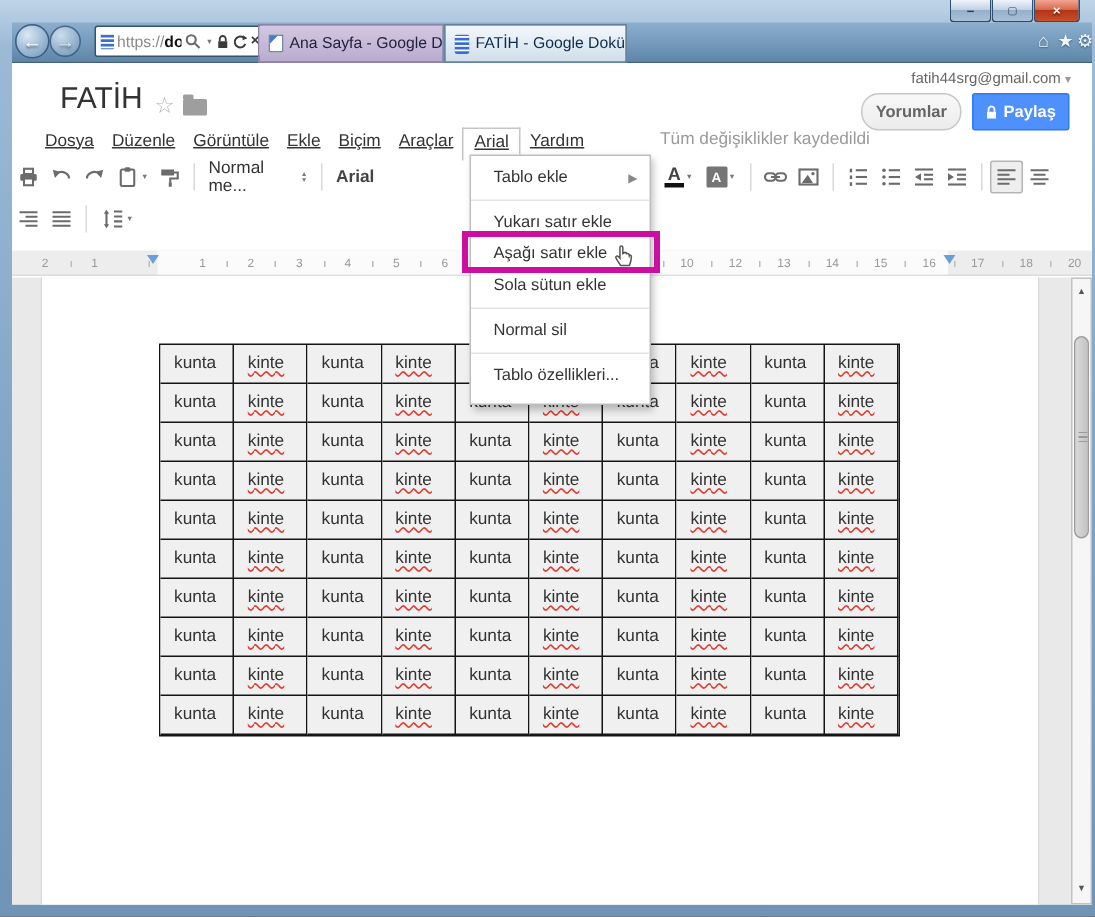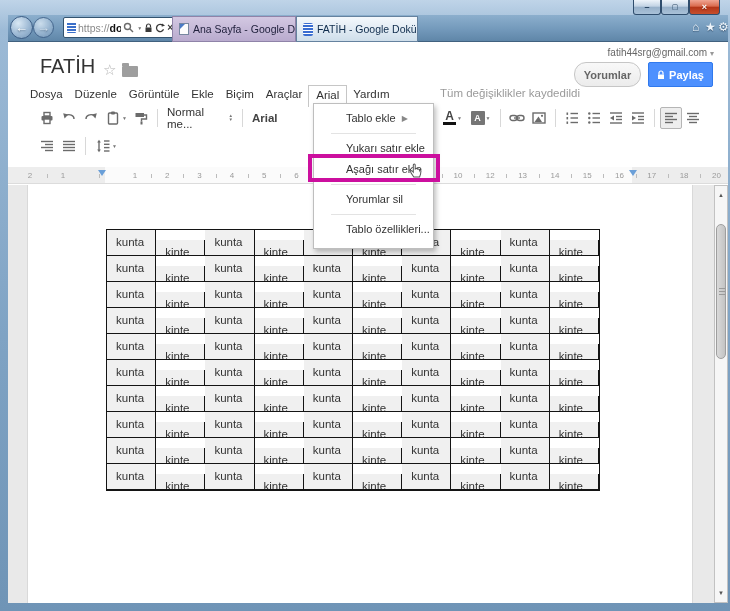--- a/index.html
+++ b/index.html
@@ -52,27 +52,27 @@
   .title-folder:before{content:"";position:absolute;left:0;top:-3px;width:7px;height:3px;
        background:#9e9e9e;border-radius:1px 1px 0 0;}
   .btn-comments{position:absolute;left:574px;top:62px;width:67px;height:25px;z-index:6;
        background:linear-gradient(180deg,#f8f8f8,#ececec);border:1px solid #c6c6c6;border-radius:12px;
        font-size:11px;font-weight:bold;color:#666;display:flex;align-items:center;justify-content:center;}
   .btn-share{position:absolute;left:648px;top:62px;width:65px;height:25px;z-index:6;
        border:1px solid #3079ed;border-radius:2px;font-size:11px;font-weight:bold;color:#fff;
        display:flex;align-items:center;justify-content:center;gap:4px;}
   .menubar{position:absolute;left:8px;top:84px;width:720px;height:19px;display:flex;
        align-items:center;padding-left:16px;font-size:11.5px;color:#333;z-index:6;}
-  .menu-item{padding:3px 6px;cursor:default;}
+  .menu-item{padding:3px 6px;cursor:default;text-decoration:underline;}
   .menu-item.open{background:#fff;border:1px solid #c6c6c6;border-bottom:none;position:relative;
        z-index:56;padding:3px 7px 6px;margin-bottom:-4px;}
   .saved-status{margin-left:20px;color:#9a9a9a;font-size:11.5px;}
   
   .toolbar-row{position:absolute;left:8px;width:720px;display:flex;align-items:center;
-       padding-left:28px;z-index:6;}
+       z-index:6;}
   #toolbar1{top:103px;height:30px;padding-right:24px;}
   #toolbar2{top:133px;height:26px;}
   .tb-ico{width:22px;height:22px;display:flex;align-items:center;justify-content:center;flex:none;}
   .tb-sep{width:1px;height:18px;background:#d8d8d8;margin:0 5px;flex:none;}
   .tb-spacer{flex:1;}
   .tb-drop{display:flex;align-items:center;gap:4px;font-size:11.5px;color:#333;padding:0 4px;flex:none;}
   .updown{display:flex;flex-direction:column;font-size:4.5px;color:#777;line-height:4px;}
   .dd-arrow{font-size:5px;color:#777;margin-left:1px;}
   .a-color{font-size:12px;font-weight:bold;color:#444;line-height:10px;text-align:center;}
   .a-color .bar{display:block;width:13px;height:3px;background:#111;margin-top:1px;}
@@ -92,24 +92,24 @@
   
   .canvas{position:absolute;left:8px;top:185px;width:720px;height:418px;background:#e9e9e9;z-index:5;}
   .sheet{position:absolute;left:27px;top:185px;width:666px;height:418px;background:#fff;
        border-left:1px solid #d9d9d9;border-right:1px solid #d9d9d9;z-index:5;}
   #doc-table{position:absolute;left:106px;top:229px;display:grid;
        grid-template-columns:repeat(10,49.2px);grid-auto-rows:26px;border:1px solid #141414;z-index:7;}
   #doc-table .cell{border-right:1px solid #141414;border-bottom:1px solid #141414;
        background:#f0f0f0;font-size:11.5px;color:#333;line-height:25px;padding-left:9px;
        overflow:hidden;white-space:nowrap;}
   #doc-table .cell.sp{text-decoration:underline;-webkit-text-decoration:underline wavy #e03c31;
-       text-decoration:underline wavy #e03c31;text-decoration-thickness:1px;text-underline-offset:2px;margin-top:10px;}
+       text-decoration:underline wavy #e03c31;text-decoration-thickness:1px;text-underline-offset:2px;}
   
   #table-dropdown{position:absolute;left:313px;top:103px;width:121px;background:#fff;
-       border:1px solid #bebebe;box-shadow:2px 3px 5px rgba(0,0,0,0.25);padding:4px 17px 8px;z-index:50;}
+       border:1px solid #bebebe;box-shadow:2px 3px 5px rgba(0,0,0,0.25);padding:4px 0 8px;z-index:50;}
   .dropdown-item{height:21px;line-height:21px;padding-left:15px;font-size:11px;color:#333;
        white-space:nowrap;display:flex;align-items:center;}
   .dropdown-item .lbl{flex:1;}
   .submenu-arrow{color:#888;font-size:8px;margin-right:8px;}
   .menu-sep{border-top:1px solid #e3e3e3;margin:4px 0;}
   .annotation-box{position:absolute;left:308px;top:154px;width:132px;height:28px;
        border:4px solid #cc0f9e;z-index:60;}
   .hand-cursor{position:absolute;left:95px;top:3px;}
   
   .scrollbar{position:absolute;left:714px;top:185px;width:14px;height:418px;background:#f6f6f6;
@@ -538,23 +538,26 @@
         <span class="lbl">Tablo ekle</span>
         <span class="submenu-arrow">▶</span>
       </div>
       <div class="menu-sep"></div>
       <div class="dropdown-item">
         <span class="lbl">Yukarı satır ekle</span>
       </div>
       <div class="dropdown-item">
         <span class="lbl">Aşağı satır ekle</span>
       </div>
+      <div class="dropdown-item">
+        <span class="lbl">Sola sütun ekle</span>
+      </div>
       <div class="menu-sep"></div>
       <div class="dropdown-item">
-        <span class="lbl">Yorumlar sil</span>
+        <span class="lbl">Normal sil</span>
       </div>
       <div class="menu-sep"></div>
       <div class="dropdown-item">
         <span class="lbl">Tablo özellikleri...</span>
       </div>
     </div>
 
   <div class="annotation-box" id="annotation-box" style="border-color: rgb(204, 15, 158);">
     <svg class="hand-cursor" width="18" height="18" viewBox="0 0 16 16">
       <path d="M6 14.2 C5 12.6 3.6 10.8 3.2 9.6 C2.9 8.7 4 8.2 4.8 9 L5.6 9.9 L5.6 3.6 C5.6 2.4 7.3 2.4 7.3 3.6 L7.3 7.2 L7.9 7 C7.9 6.2 9.4 6.2 9.4 7.1 L9.5 7.6 C9.6 6.9 11 7 11 7.9 L11.1 8.4 C11.3 7.8 12.4 8 12.4 8.9 C12.4 10.6 11.9 12.4 11.2 14.2 Z" fill="#ffffff" stroke="#555555" stroke-width="0.9"></path>

